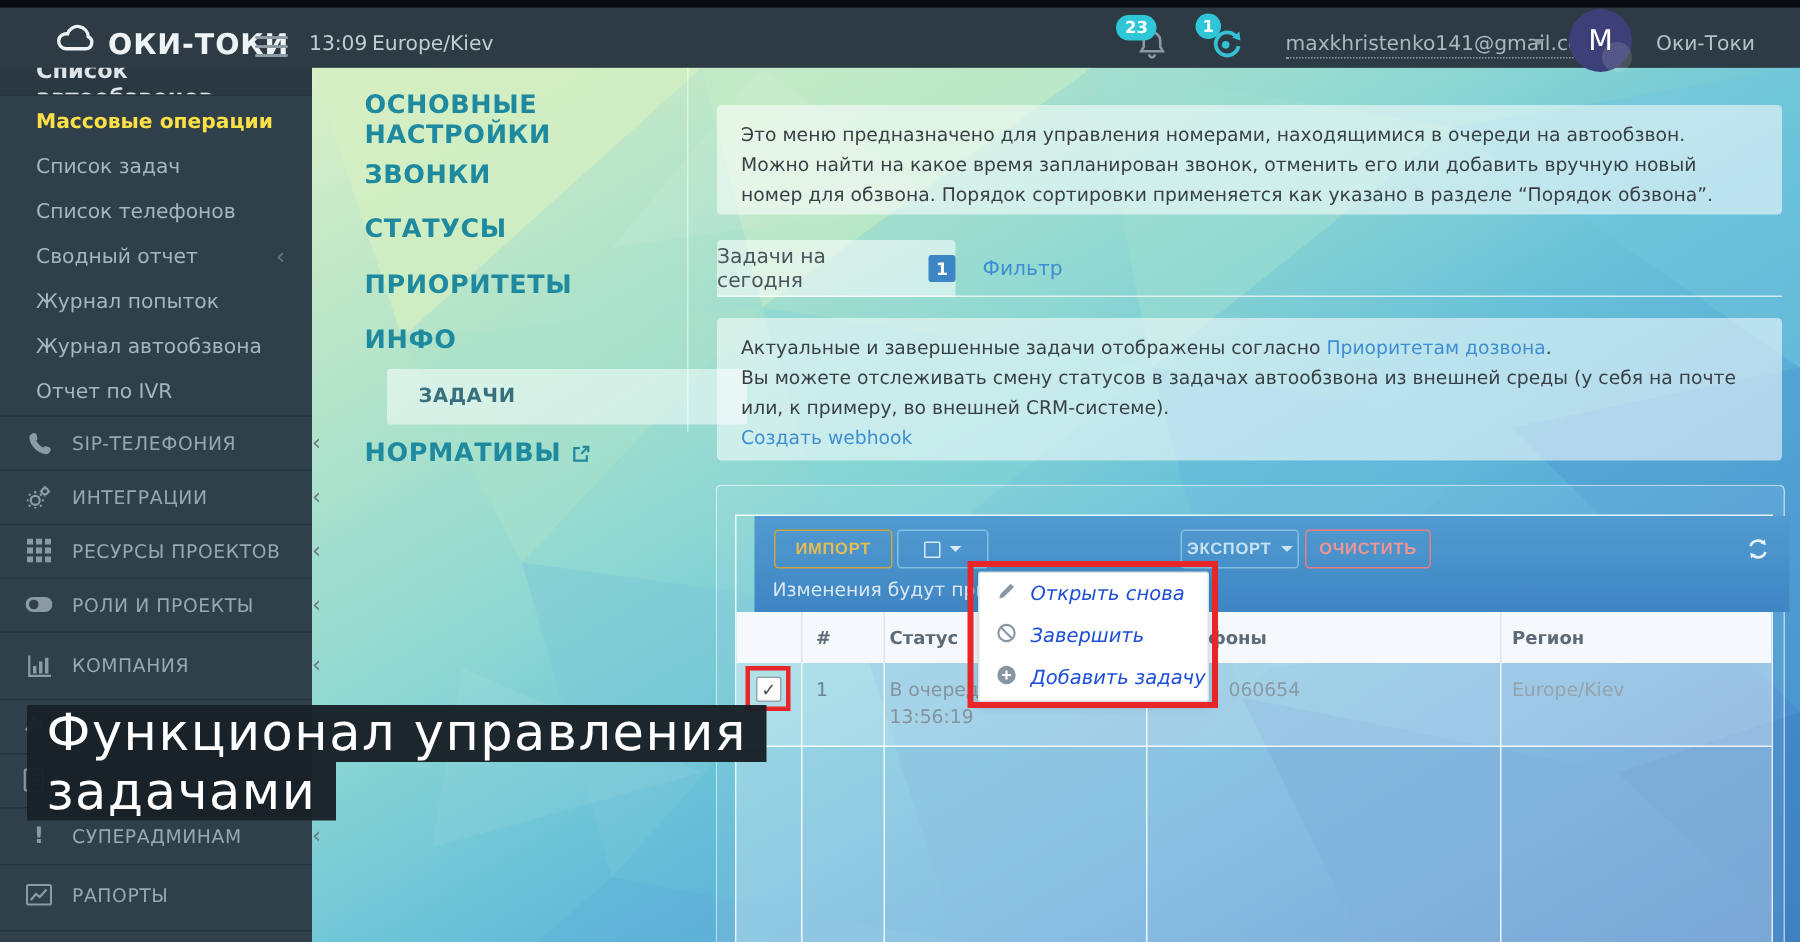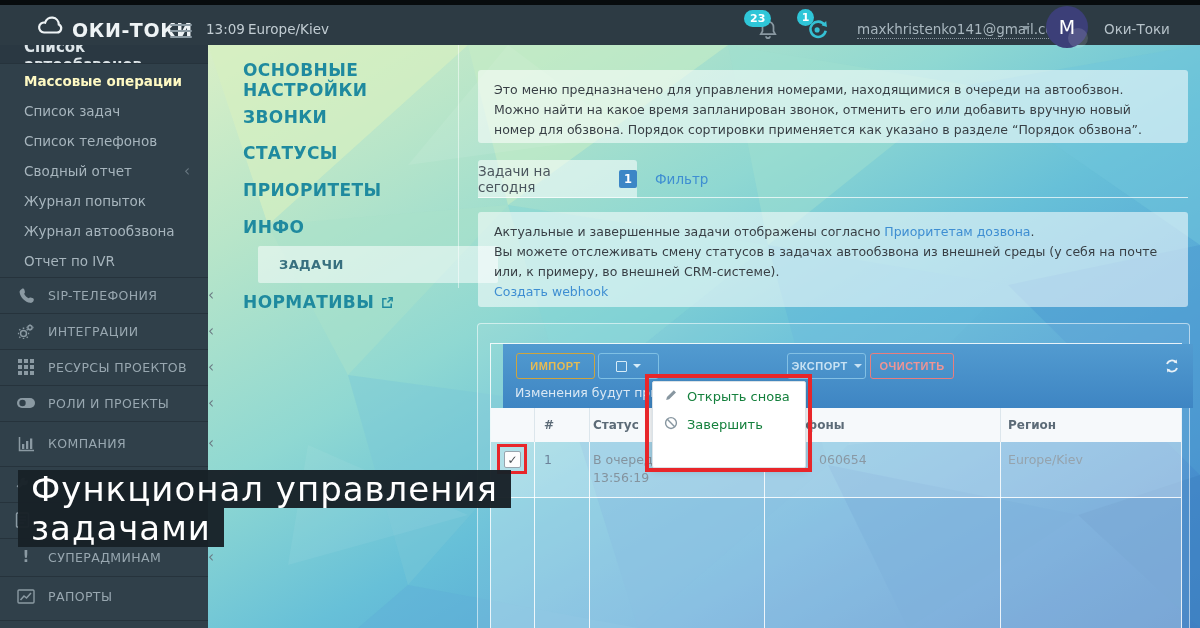--- a/index.html
+++ b/index.html
@@ -20,21 +20,21 @@
     border-top:4.5px solid currentColor;}
   .avatar{left:1046px;top:6px;width:42px;height:42px;border-radius:50%;background:#3c3f78;
     display:flex;align-items:center;justify-content:center;color:#fff;font-size:19px;}
 
   
   .sidebar{left:0;top:45px;width:208px;height:583px;background:#30404a;z-index:5;}
   .side-first{left:0;top:0;width:208px;height:18px;overflow:hidden;background:#2a3842;}
   .side-first span{display:block;margin:-7px 0 0 24px;font-weight:bold;color:#dde5e9;font-size:15px;}
   .side-item{left:0;width:208px;height:30px;display:flex;align-items:center;padding-left:24px;
     box-sizing:border-box;color:#a7b5bd;font-size:13.5px;}
-  .side-item.bold{font-weight:bold;color:#fef9c3;}
+  .side-item.bold{font-weight:bold;color:#fde047;}
   .sdiv{left:0;width:208px;height:1px;background:#26333c;}
   .section{left:0;width:232px;display:flex;align-items:center;}
   .section .ic{margin-left:16px;width:20px;display:flex;justify-content:center;}
   .section .lb{margin-left:12px;font-size:12.5px;letter-spacing:.4px;color:#98a7b0;}
   .chev{position:absolute;right:18px;color:#6a7983;font-size:15px;line-height:1;}
 
   
   .content-bg{left:208px;top:45px;width:992px;height:583px;z-index:1;}
 
   
@@ -74,22 +74,22 @@
   .tbody-rest{left:0;top:154px;width:100%;height:131px;background:rgba(255,255,255,.26);}
   .td{position:absolute;font-size:12.5px;z-index:8;}
   .colsep{position:absolute;top:64px;width:1px;height:221px;z-index:9;
     background:linear-gradient(#dce6ec 0,#dce6ec 34px,rgba(255,255,255,.85) 34px);}
   .checkbox{position:absolute;left:13px;top:107px;width:17px;height:17px;background:#fdfdfd;
     border:1px solid #98a5ae;border-radius:2px;box-sizing:border-box;display:flex;align-items:center;
     justify-content:center;font-size:12px;color:#4a4f54;z-index:10;}
 
   .menu{left:652px;top:381px;width:152px;height:85px;background:#fff;border:1px solid #dbe2e7;
     border-radius:2px;box-shadow:0 2px 8px rgba(0,0,0,.18);z-index:30;}
-  .menu-item{height:28px;display:flex;align-items:center;padding-left:11px;gap:9px;color:#15803d;
-    font-size:13px;cursor:pointer;}
+  .menu-item{height:28px;display:flex;align-items:center;padding-left:11px;gap:9px;color:#1d4ed8;
+    font-size:13px;cursor:pointer;font-style:italic;}
   .red-rect{border:4px solid #e8262a;box-sizing:border-box;z-index:31;}
   .red-rect-cb{left:497px;top:444px;width:30px;height:30px;border:3px solid #e8262a;box-sizing:border-box;z-index:32;}
 
   .caption{background:rgba(24,33,39,.97);color:#fff;font-size:34px;letter-spacing:1px;
     display:flex;align-items:center;padding:0 13px;z-index:40;white-space:nowrap;}
 </style>
 </head>
 <body>
 
 <div class="screen">
@@ -418,20 +418,29 @@
     </div>
     <div class="menu-item">
       <span>
         <svg width="14" height="14" viewBox="0 0 16 16">
             <circle cx="8" cy="8" r="6.2" fill="none" stroke="#8796a0" stroke-width="1.6"></circle>
             <path d="M3.8 3.8l8.4 8.4" stroke="#8796a0" stroke-width="1.6"></path>
           </svg>
       </span>
       <span>Завершить</span>
     </div>
+    <div class="menu-item">
+      <span>
+        <svg width="14" height="14" viewBox="0 0 16 16">
+            <circle cx="8" cy="8" r="7" fill="#8796a0"></circle>
+            <path d="M8 4.5v7M4.5 8h7" stroke="#fff" stroke-width="1.7"></path>
+          </svg>
+      </span>
+      <span>Добавить задачу</span>
+    </div>
   </div>
   <div class="abs red-rect" style="left:645px;top:374px;width:167px;height:98px;"></div>
   <div class="abs red-rect-cb"></div>
 
   <div class="abs caption" style="left:18px;top:470px;height:38px;">Функционал управления</div>
   <div class="abs caption" style="left:18px;top:508px;height:39px;">задачами</div>
 
 </div>
 
 </body></html>

